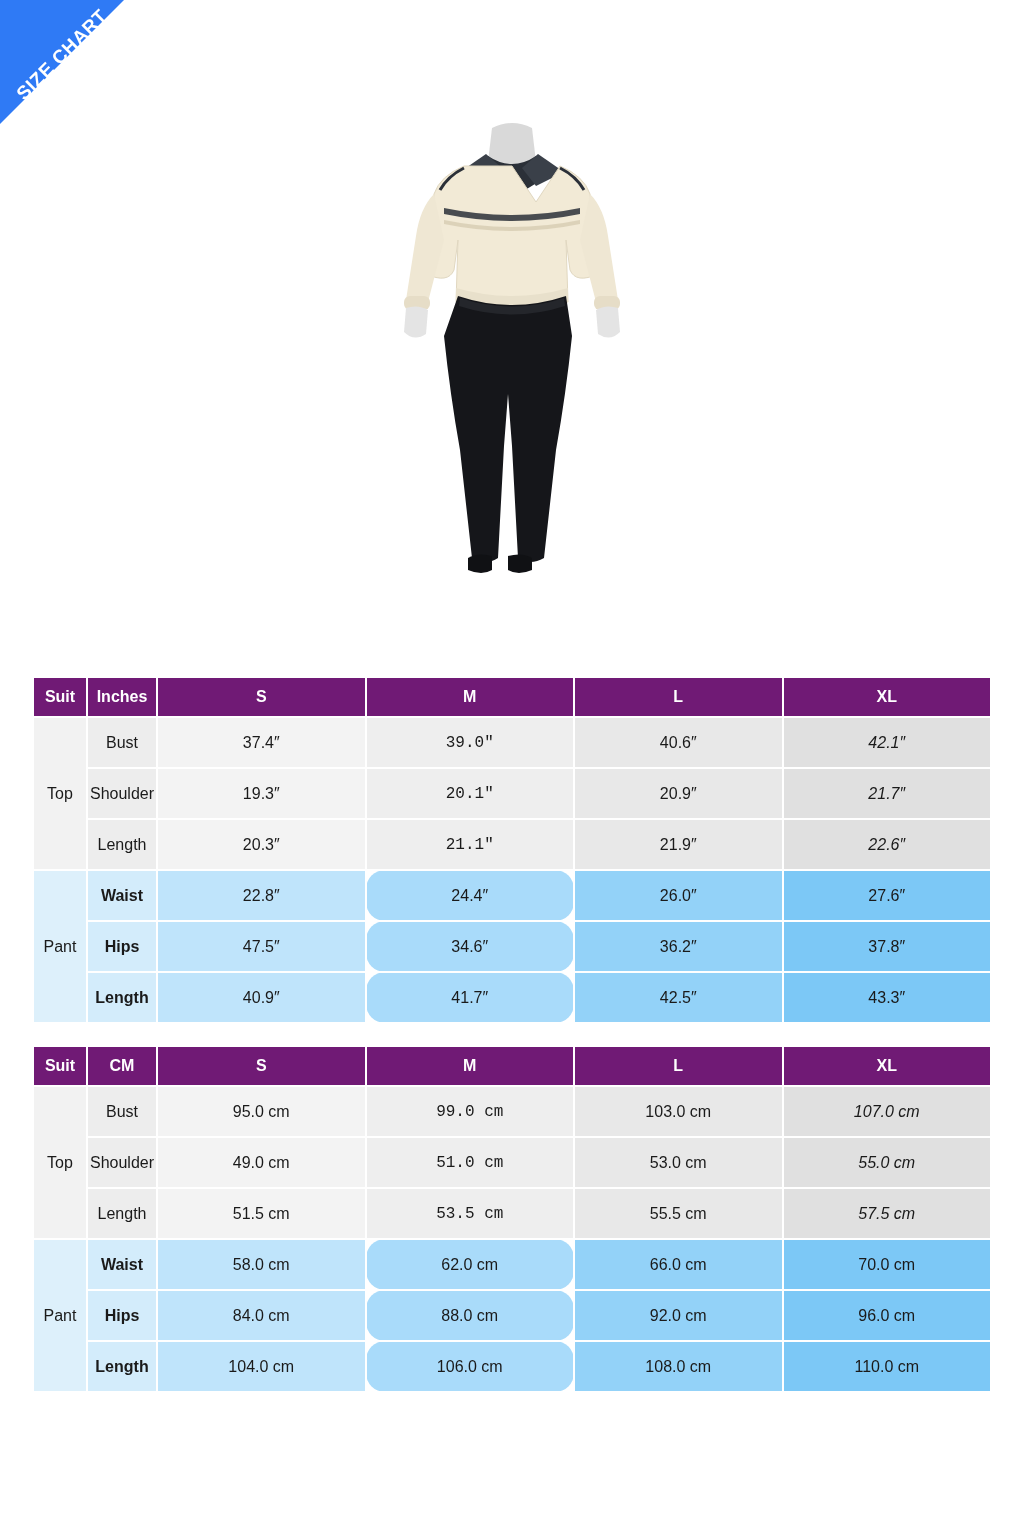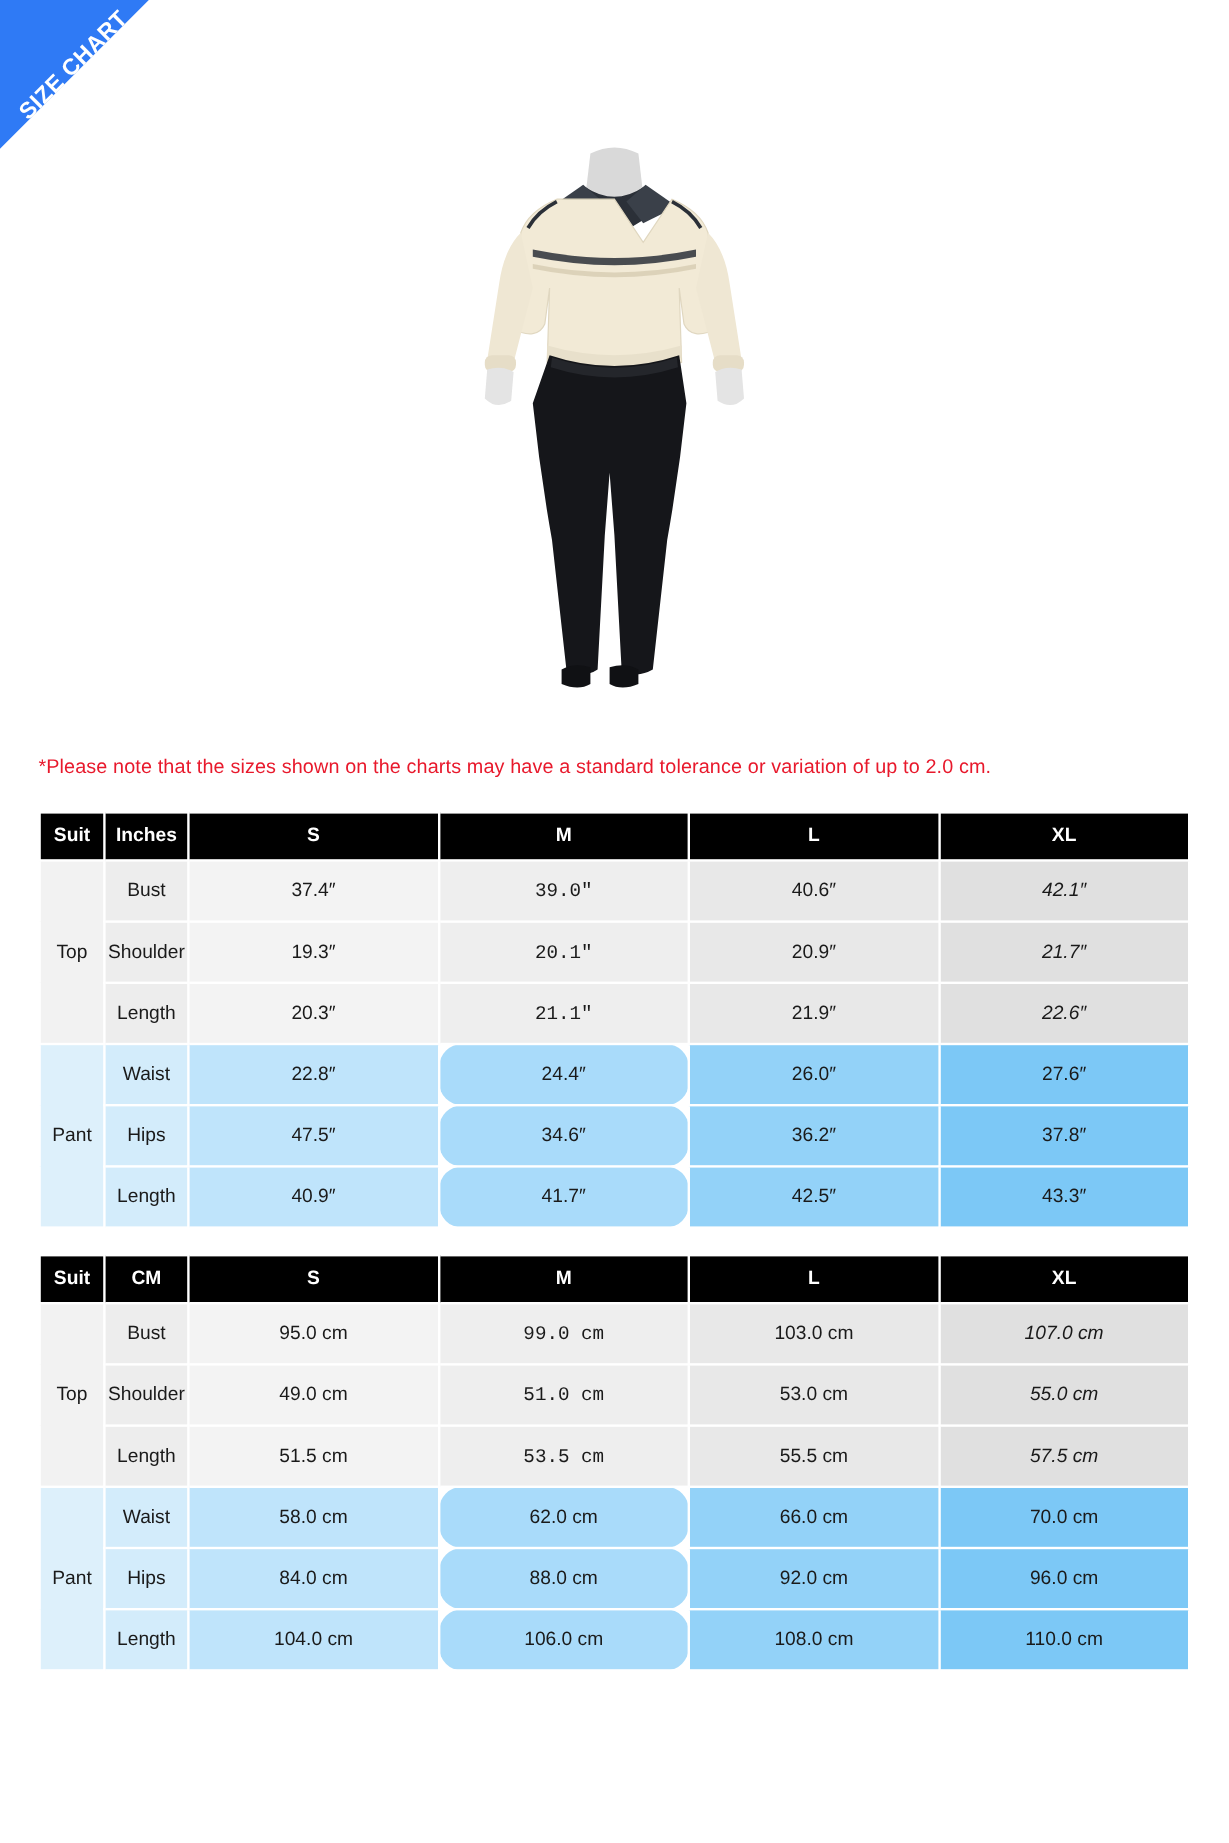--- a/index.html
+++ b/index.html
@@ -68,41 +68,41 @@
     border: 2px solid #ffffff;
     text-align: center;
     font-size: 16px;
     color: #1a1a1a;
     height: 51px;
     padding: 0 2px;
     font-weight: normal;
     white-space: nowrap;
   }
   .tbl thead th {
-    background: #000000;
+    background: #701a75;
     color: #ffffff;
     font-weight: bold;
     font-size: 16px;
     height: 40px;
   }
   .col-suit { width: 54px; }
   .col-unit { width: 70px; }
   .col-size { width: auto; }
 
   
   .grp-top .c-suit { background: #f2f2f2; }
   .grp-top .c-unit { background: #ededed; }
   .grp-top .c-s  { background: #f3f3f3; }
   .grp-top .c-m  { background: #eeeeee; font-family: Liberation Mono, monospace; }
   .grp-top .c-l  { background: #e8e8e8; }
   .grp-top .c-xl { background: #e0e0e0; font-style: italic; }
 
   
   .grp-pant .c-suit { background: #ddf0fb; }
-  .grp-pant .c-unit { background: #d3ecfb; }
+  .grp-pant .c-unit { background: #d3ecfb; font-weight: bold; }
   .grp-pant .c-s  { background: #bfe4fb; }
   .grp-pant .c-m  { background: #a9dbfa; border-radius: 19px; }
   .grp-pant .c-l  { background: #93d2f8; }
   .grp-pant .c-xl { background: #7cc8f6; }
 
   .cell-suit { font-size: 16px; }
 </style>
 </head>
 <body>
 
@@ -143,21 +143,20 @@
 
       <path d="M106 176 q54 18 108 0 l6 40 q-6 58 -16 114 l-12 108 q-14 8 -26 0 l-6 -112 -4 -52 -4 52 -6 112 q-12 8 -26 0 l-12 -108 q-10 -56 -16 -114 z" fill="#15161a"></path>
 
       <path d="M108 178 q52 17 104 0 l1 8 q-53 17 -106 0 z" fill="#24262b"></path>
 
       <path d="M156 436 q14 -4 24 2 l0 12 q-14 6 -24 0 z" fill="#101114"></path>
       <path d="M140 436 q-14 -4 -24 2 l0 12 q14 6 24 0 z" fill="#101114"></path>
     </svg>
   </div>
 
-  <div class="note">*Please note that the sizes shown on the charts may have a standard tolerance or variation of up to 2.0 cm.</div>
 
   <table class="tbl inches">
     <colgroup>
       <col class="col-suit">
         <col class="col-unit">
       <col class="col-size">
         <col class="col-size">
         <col class="col-size">
         <col class="col-size">
     </colgroup>

